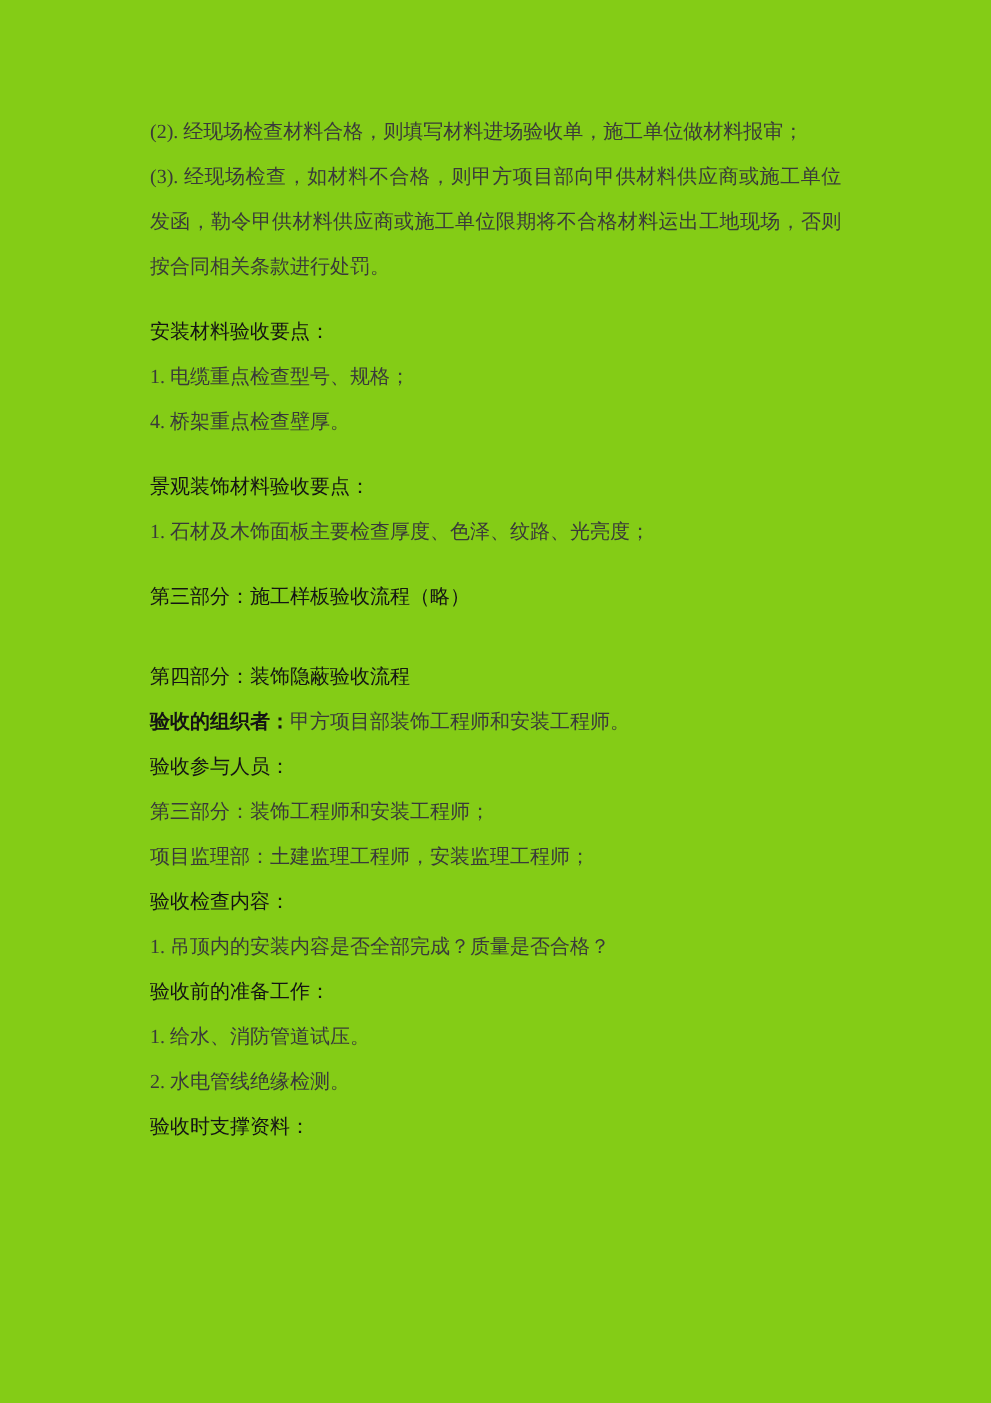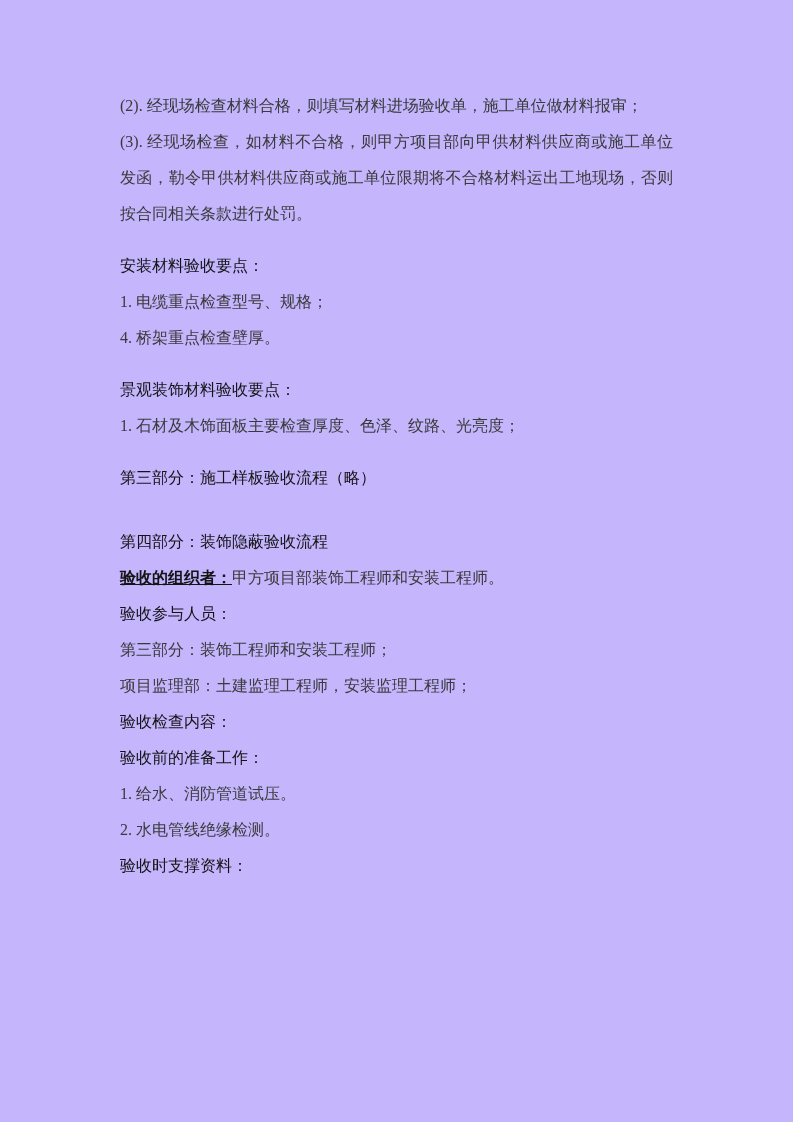--- a/index.html
+++ b/index.html
@@ -4,21 +4,21 @@
 <style>
   html, body {
     margin: 0;
     padding: 0;
     background: #ffffff;
   }
   .page {
     position: relative;
     width: 793px;
     height: 1122px;
-    background: #c4b5fd;
+    background: #84cc16;
     overflow: hidden;
   }
   .content {
     padding: 88px 120px 0 120px;
     font-family: "Liberation Serif", "DejaVu Serif", serif;
     font-size: 16px;
     line-height: 36px;
     color: #3a3a3a;
     text-align: justify;
   }
@@ -27,21 +27,20 @@
   }
   .para.heading {
     font-family: "Liberation Sans", "DejaVu Sans", sans-serif;
     font-weight: normal;
     color: #141414;
   }
   .para .label {
     font-family: "Liberation Sans", "DejaVu Sans", sans-serif;
     font-weight: bold;
     color: #141414;
-    text-decoration: underline;
   }
   .gap-small { margin-top: 16px; }
   .gap-large { margin-top: 28px; }
 </style>
 </head>
 <body>
 
 <div class="page">
   <div class="content" id="doc-content">
       <p class="para body">(2). 经现场检查材料合格，则填写材料进场验收单，施工单位做材料报审；</p>
@@ -51,18 +50,19 @@
       <p class="para body">4. 桥架重点检查壁厚。</p>
       <p class="para heading gap-small">景观装饰材料验收要点：</p>
       <p class="para body">1. 石材及木饰面板主要检查厚度、色泽、纹路、光亮度；</p>
       <p class="para heading gap-small">第三部分：施工样板验收流程（略）</p>
       <p class="para heading gap-large">第四部分：装饰隐蔽验收流程</p>
       <p class="para body"><span class="label">验收的组织者：</span><span>甲方项目部装饰工程师和安装工程师。</span></p>
       <p class="para heading">验收参与人员：</p>
       <p class="para body">第三部分：装饰工程师和安装工程师；</p>
       <p class="para body">项目监理部：土建监理工程师，安装监理工程师；</p>
       <p class="para heading">验收检查内容：</p>
+      <p class="para body">1. 吊顶内的安装内容是否全部完成？质量是否合格？</p>
       <p class="para heading">验收前的准备工作：</p>
       <p class="para body">1. 给水、消防管道试压。</p>
       <p class="para body">2. 水电管线绝缘检测。</p>
       <p class="para heading">验收时支撑资料：</p>
     </div>
 </div>
 
 </body></html>

